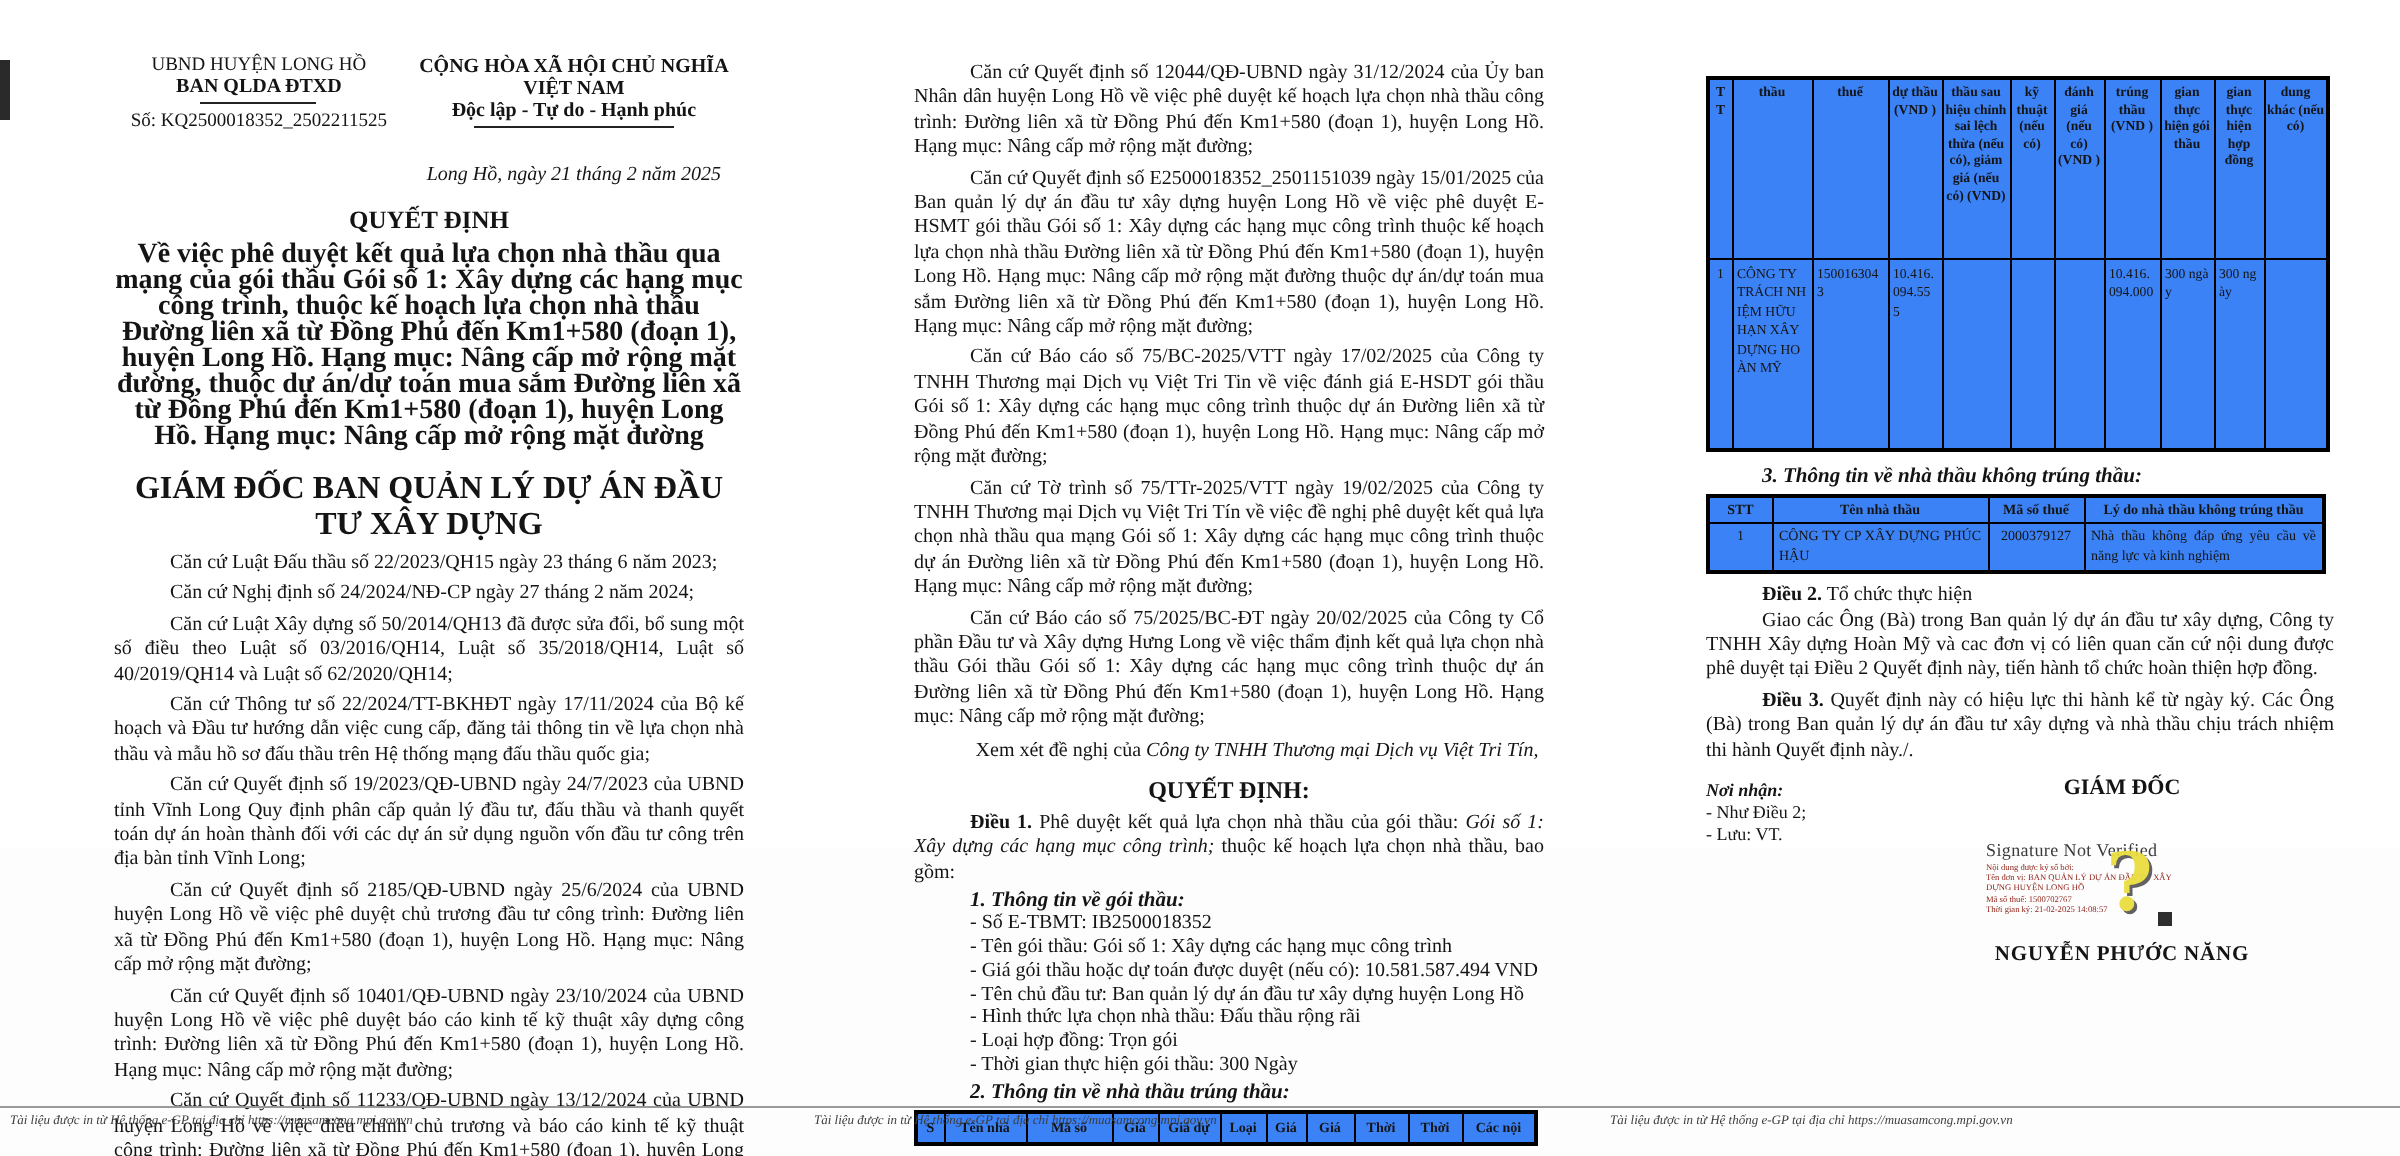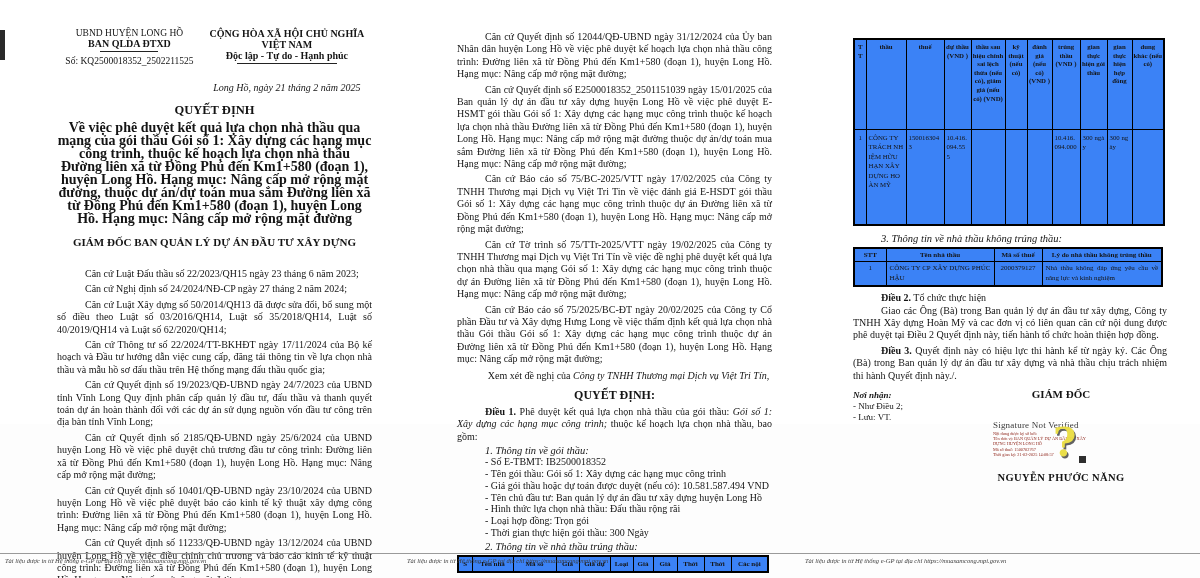--- a/index.html
+++ b/index.html
@@ -18,29 +18,29 @@
   .org2 { font-size:10px; font-weight:bold; }
   .rule-s { width:58px; border-top:1px solid #222; margin:2px auto 4px; }
   .rule-m { width:100px; border-top:1px solid #222; margin:2px auto 4px; }
   .doc-no { font-size:9.5px; margin-top:3px; }
   .nat1 { font-size:10px; font-weight:bold; }
   .nat2 { font-size:10px; font-weight:bold; }
   .date-line { font-size:10px; font-style:italic; margin-top:18px; }
 
   .title { text-align:center; font-weight:bold; font-size:12.5px; margin-top:10px; }
   .subject { text-align:center; font-weight:bold; font-size:14px; line-height:13px; margin-top:3px; }
-  .authority { text-align:center; font-weight:bold; font-size:11px; margin-top:11px; margin-bottom:20px; }
+  .authority { text-align:center; font-weight:bold; font-size:16px; margin-top:11px; margin-bottom:4px; }
 
   .para { font-size:10px; line-height:12.4px; text-align:justify; text-indent:28px; margin-top:3px; }
   .consider { font-size:10px; line-height:12.4px; text-indent:28px; margin-top:4px;text-align:center; }
   .consider .it { font-style:italic; }
 
   .decide-heading { text-align:center; font-weight:bold; font-size:12px; margin-top:6px; }
   .art-label { font-weight:bold; }
-  .sec-heading { font-size:10.5px; font-weight:normal; font-style:italic; margin-left:28px; margin-top:2px; }
+  .sec-heading { font-size:10.5px; font-weight:bold; font-style:italic; margin-left:28px; margin-top:2px; }
   .bullet { font-size:10px; line-height:11.8px; margin-left:28px; }
 
   table { border-collapse:collapse; table-layout:fixed; background:#3b82f6; }
   td, th { border:1px solid #000; vertical-align:top; overflow:hidden; }
   .tbl-partial { width:311px; margin-top:3px; border:2px solid #000; }
   .tbl-partial th { font-size:7px; font-weight:bold; text-align:center; padding:3px 1px; height:15px; vertical-align:middle; }
   .tbl-main { width:311px; margin-top:10px; border:2px solid #000; }
   .tbl-main th { font-size:6.8px; line-height:8.6px; font-weight:bold; text-align:center; padding:3px 1px; height:90px; }
   .tbl-main td { font-size:6.8px; line-height:9.6px; padding:3px 2px; height:96px; word-break:break-all; }
   .tbl-main td.ctr, .tbl-main th.ctr { text-align:center; }

